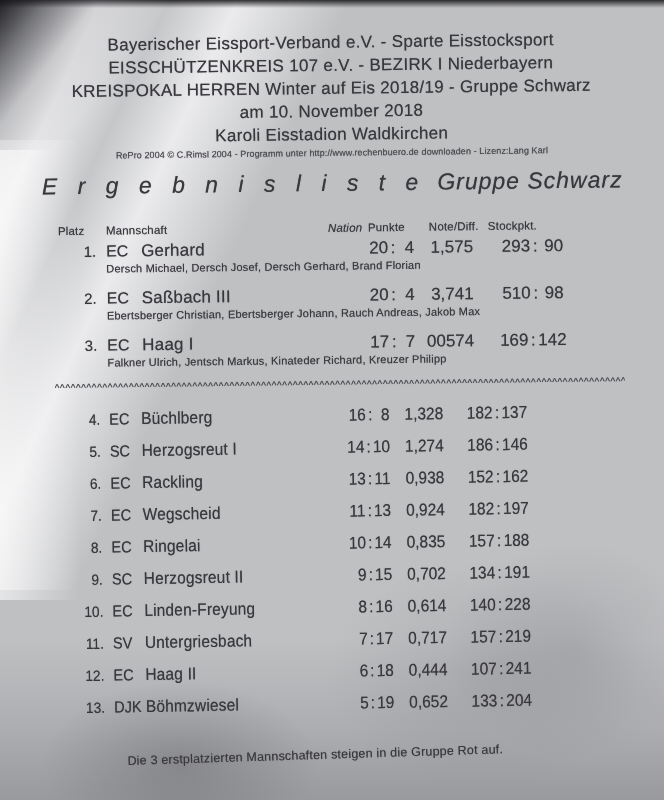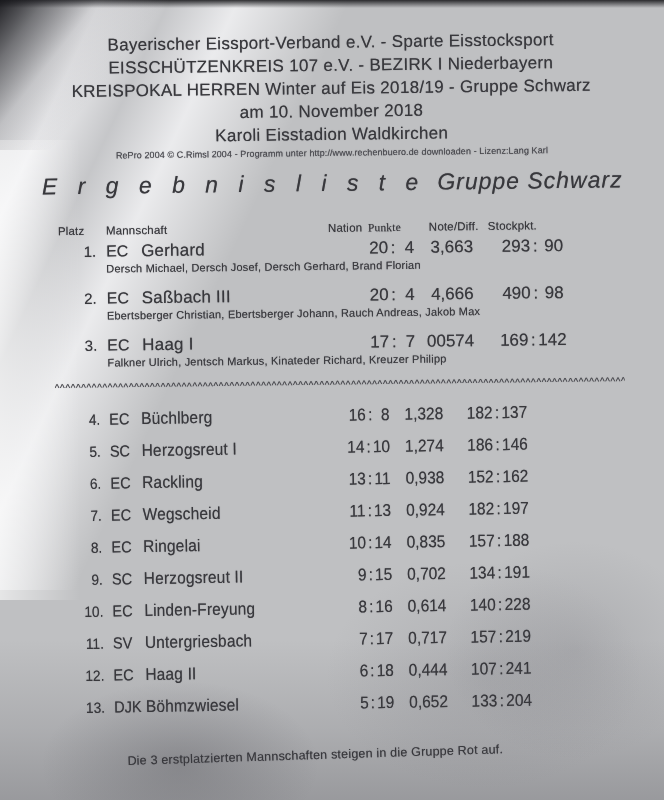--- a/index.html
+++ b/index.html
@@ -37,22 +37,22 @@
   .hline{font-size:17px;line-height:23px;letter-spacing:.3px;}
   .credit{font-size:9px;line-height:11px;margin-top:2px;letter-spacing:.1px;color:#4b4b50;}
   .title{text-align:center;font-style:italic;font-size:23px;line-height:27px;margin-top:11px;}
   .title .spaced{letter-spacing:7px;margin-right:12px;}
   .title .rest{letter-spacing:1px;}
 
   .tbl{padding-left:57px;}
   .grid{display:grid;grid-template-columns:46px 220px 38px 52px 59px 90px;align-items:baseline;}
   .thead{margin-top:24px;font-size:11.5px;line-height:14px;letter-spacing:.2px;}
   .h-mann{padding-left:2px;}
-  .h-nation{padding-left:4px;}
-  .h-punkte{padding-left:6px;font-family:Liberation Serif, serif;}
+  .h-nation{padding-left:4px;font-style:italic;}
+  .h-punkte{padding-left:6px;}
   .h-note{padding-left:15px;}
   .h-stock{padding-left:15px;}
 
   .rows-top{margin-top:4px;}
   .trow{font-size:17px;line-height:20px;}
   .c-platz{font-size:15px;text-align:right;padding-right:8px;}
   .c-team{padding-left:2px;white-space:nowrap;}
   .c-team .club{display:inline-block;width:35px;font-size:16px;}
   .c-team .tname{font-size:17px;letter-spacing:.2px;}
   .c-punkte{display:flex;}
@@ -118,44 +118,44 @@
       <div class="c-platz">1.</div>
       <div class="c-team">
         <span class="club">EC</span><span class="tname">Gerhard</span>
       </div>
       <div class="c-nation"></div>
       <div class="c-punkte">
         <span class="a">20</span>
               <span class="colon">:</span>
               <span class="b">4</span>
       </div>
-      <div class="c-note">3,663</div>
+      <div class="c-note">1,575</div>
       <div class="c-stock">
         <span class="a">293</span>
               <span class="colon">:</span>
               <span class="b">90</span>
       </div>
     </div>
     <div class="players">Dersch Michael, Dersch Josef, Dersch Gerhard, Brand Florian</div>
   </div>
         <div class="rowblock with-players">
     <div class="grid trow">
       <div class="c-platz">2.</div>
       <div class="c-team">
         <span class="club">EC</span><span class="tname">Saßbach III</span>
       </div>
       <div class="c-nation"></div>
       <div class="c-punkte">
         <span class="a">20</span>
               <span class="colon">:</span>
               <span class="b">4</span>
       </div>
-      <div class="c-note">4,666</div>
-      <div class="c-stock">
-        <span class="a">490</span>
+      <div class="c-note">3,741</div>
+      <div class="c-stock">
+        <span class="a">510</span>
               <span class="colon">:</span>
               <span class="b">98</span>
       </div>
     </div>
     <div class="players">Ebertsberger Christian, Ebertsberger Johann, Rauch Andreas, Jakob Max</div>
   </div>
         <div class="rowblock with-players">
     <div class="grid trow">
       <div class="c-platz">3.</div>
       <div class="c-team">

